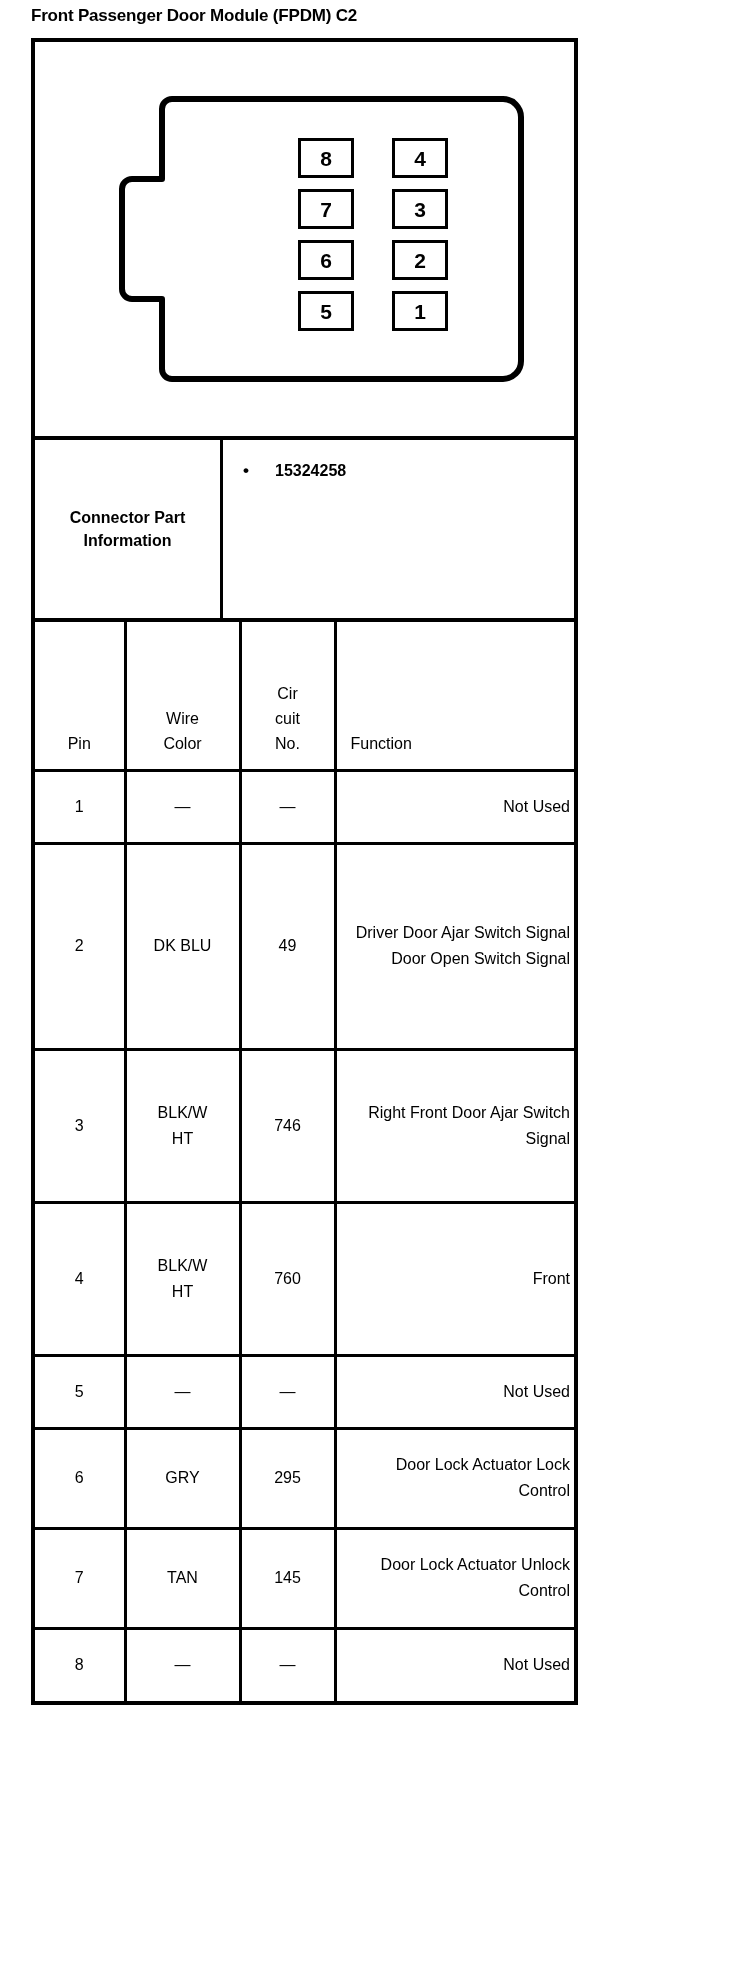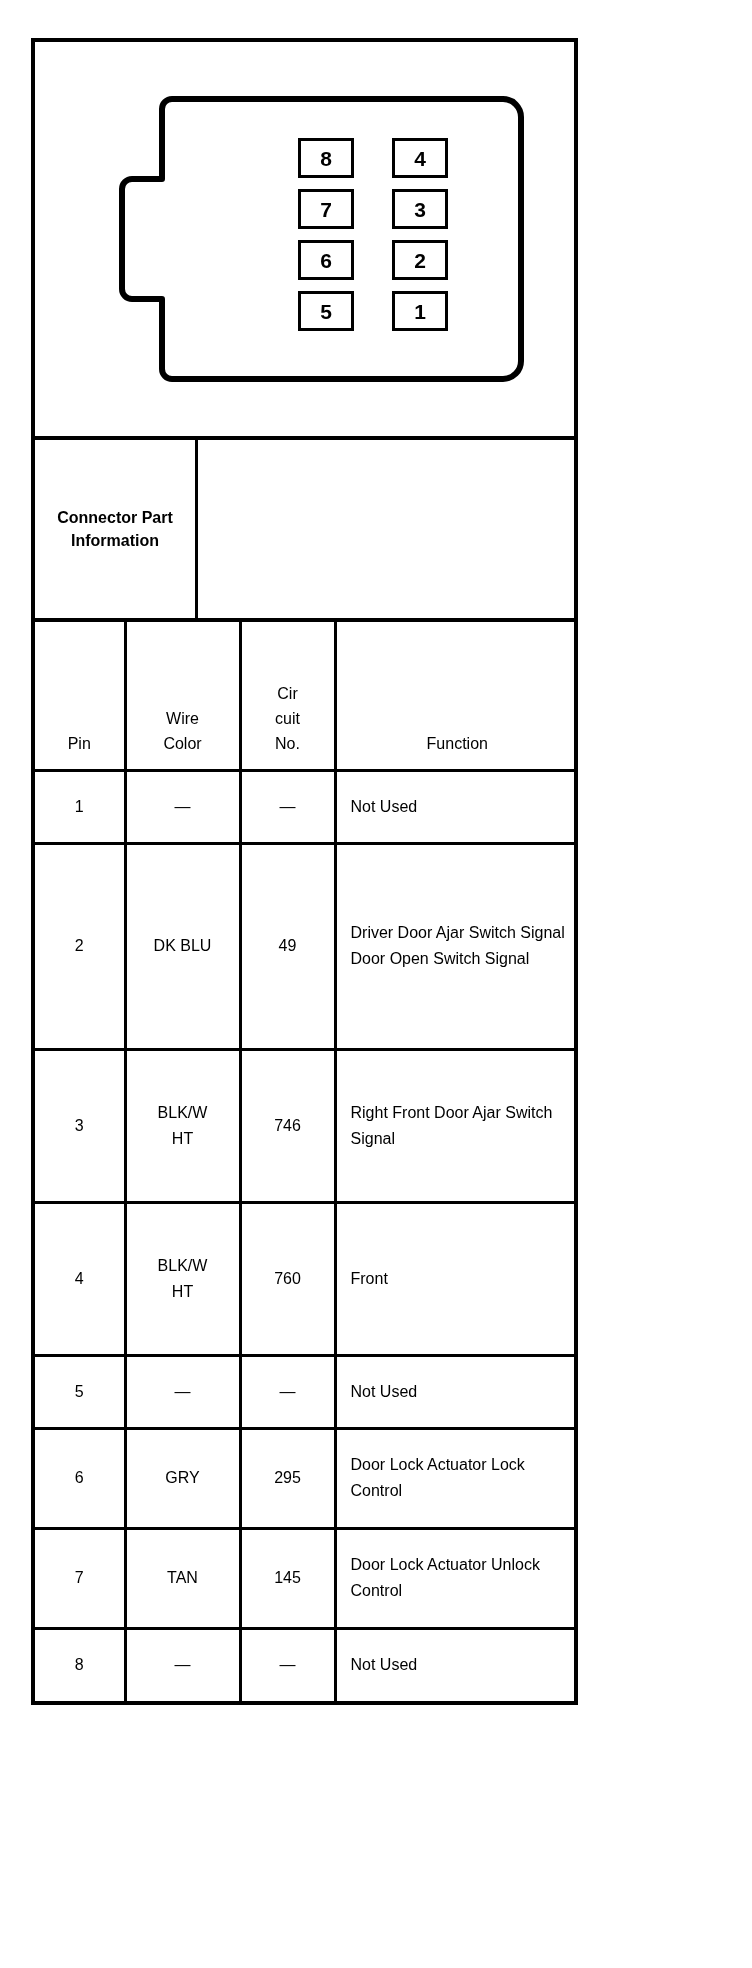--- a/index.html
+++ b/index.html
@@ -82,21 +82,21 @@
   }
   .spacer { width: 38px; }
 
   
   .cpi-row {
     display: flex;
     border-bottom: 4px solid #000;
     min-height: 178px;
   }
   .cpi-label {
-    width: 163px;
+    width: 188px;
     box-sizing: border-box;
     border-right: 3px solid #000;
     display: flex;
     align-items: center;
     justify-content: center;
     text-align: center;
     font-size: 16px;
     font-weight: bold;
     line-height: 1.45;
     padding: 4px 8px;
@@ -160,51 +160,52 @@
 
   .pin-table thead th {
     height: 148px;
     font-weight: normal;
     text-align: center;
     vertical-align: bottom;
     padding-bottom: 12px;
     line-height: 1.55;
   }
   .pin-table thead th.h-func {
-    text-align: center;
-    padding-left: 8px;
+    text-align: left;
+    padding-left: 14px;
     margin-left: 14px;
   }
 
   .pin-table td.cell-pin,
   .pin-table td.cell-color,
   .pin-table td.cell-circ {
     text-align: center;
   }
   .pin-table td.cell-func {
-    text-align: left;
+    text-align: right;
     padding-left: 14px;
     line-height: 1.6;
   }
   .pin-table td.cell-color {
     line-height: 1.6;
   }
 
   .r-tall-4  { height: 206px; }
   .r-tall-3  { height: 153px; }
   .r-tall-2  { height: 100px; }
   .r-short   { height: 73px; }
 
   .wrapw { display: block; }
 </style>
 </head>
 <body>
 
 <div id="page">
 
+  <div class="doc-title">Front Passenger Door Module (FPDM) C2</div>
 
   <div class="frame">
 
     <div class="diagram">
 
       <svg class="connector-svg" width="539" height="394" viewBox="0 0 539 394">
 
         <path d="M 137 57
                  L 468 57
                  A 18 18 0 0 1 486 75
@@ -238,20 +239,21 @@
         <div class="pin-box">5</div>
         <div class="spacer"></div>
         <div class="pin-box">1</div>
       </div>
     </div>
 
     <div class="cpi-row">
       <div class="cpi-label">Connector Part Information</div>
       <div class="cpi-body">
         <ul class="cpi-bullets">
+          <li>15324258</li>
         </ul>
       </div>
     </div>
 
     <table class="pin-table">
       <colgroup>
         <col class="c-pin">
           <col class="c-color">
           <col class="c-circ">
           <col class="c-func">

